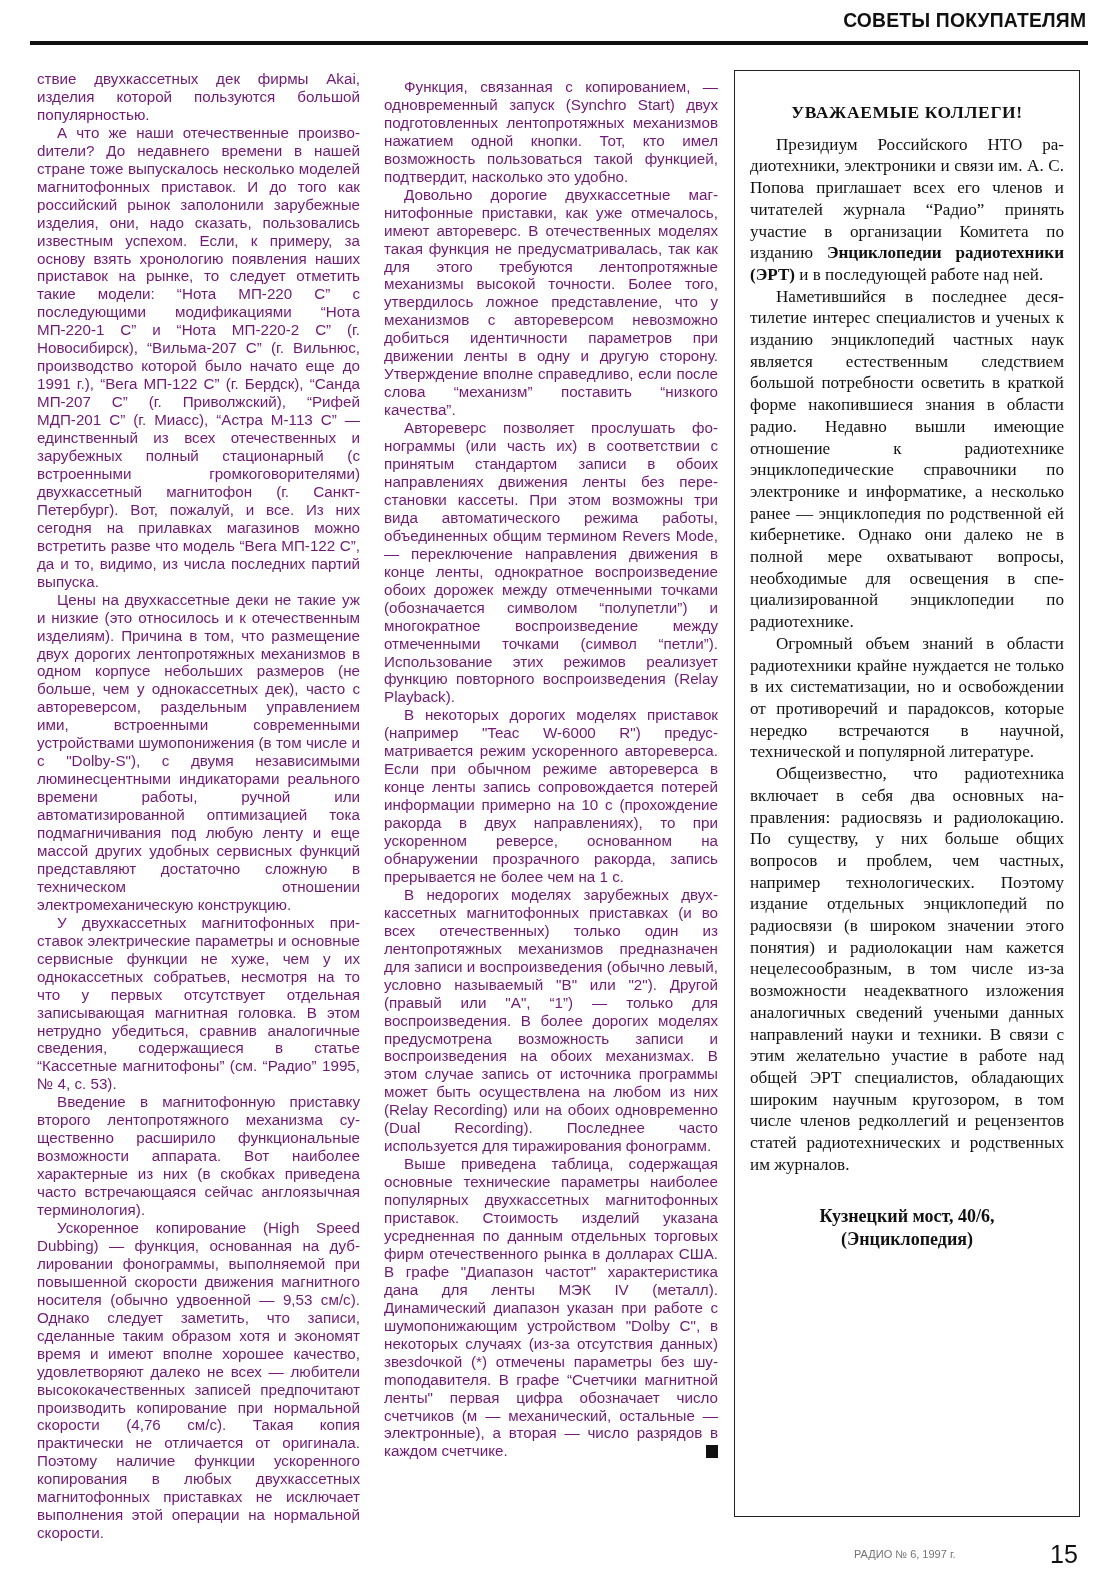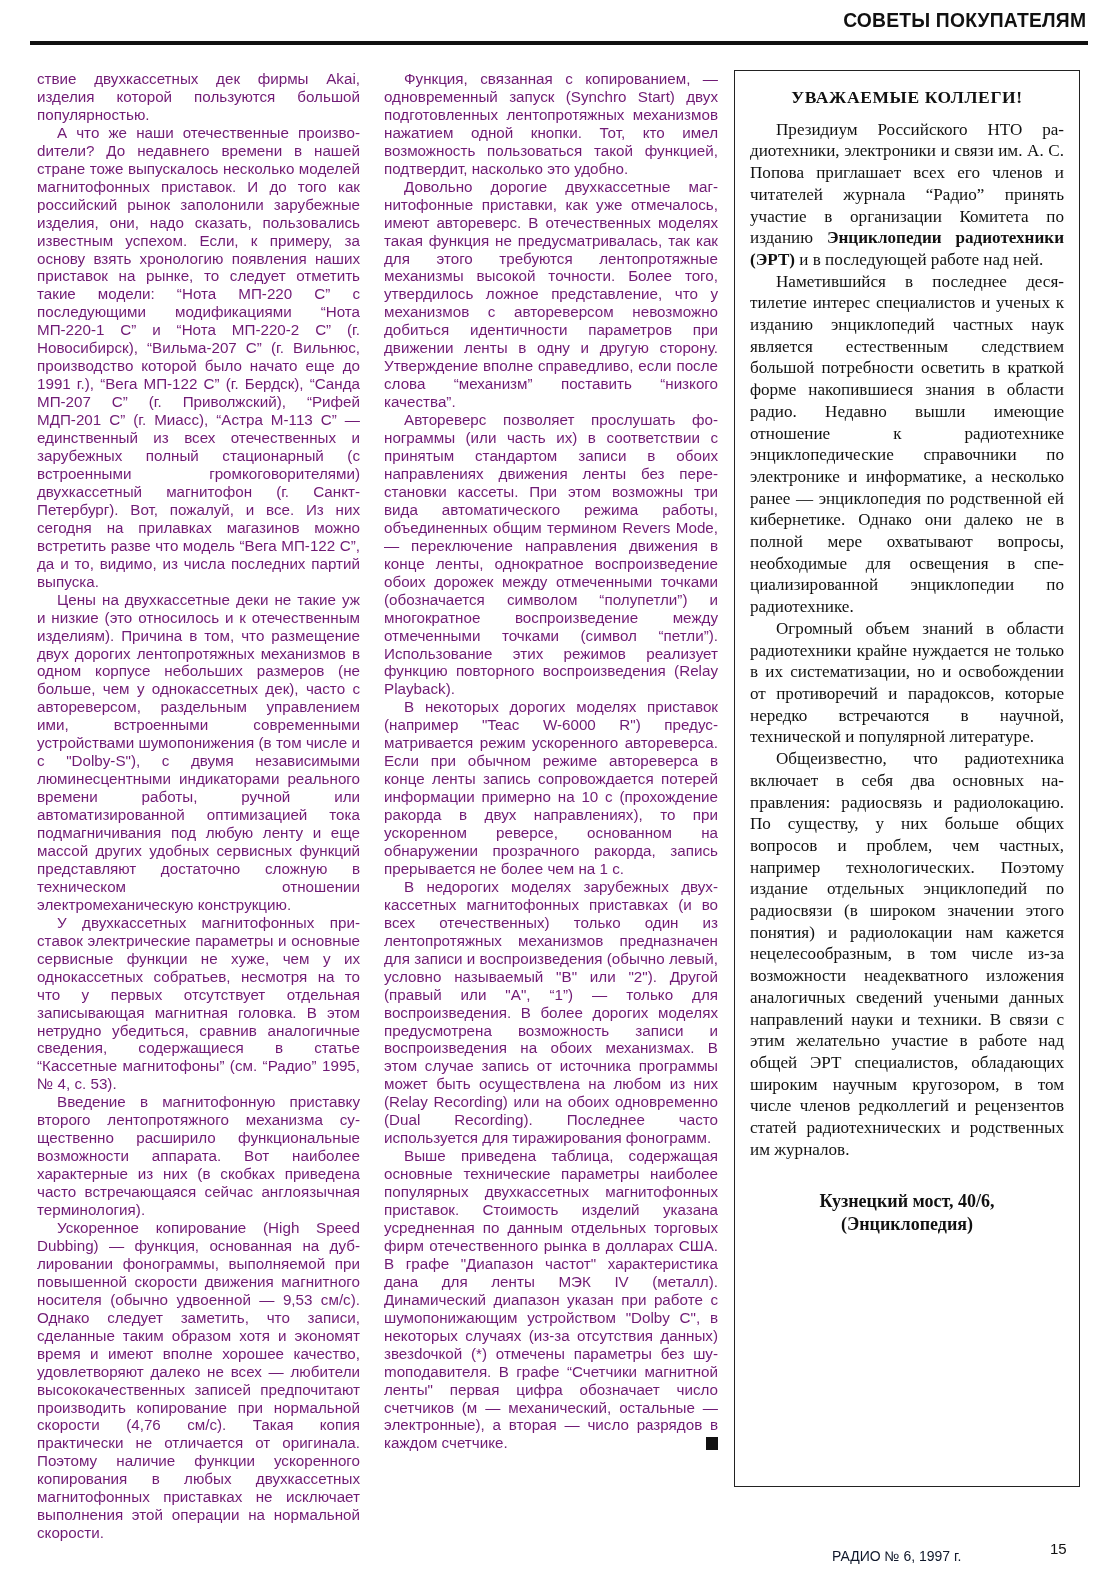--- a/index.html
+++ b/index.html
@@ -13,48 +13,48 @@
     position: absolute; left: 30px; right: 10px; top: 41px; height: 4px; background: #111;
   }
   .col {
     position: absolute; top: 70px;
     font-family: "Liberation Sans", sans-serif; font-size: 15.2px; line-height: 17.95px;
     text-align: justify; hyphens: manual; color: #701a75;
   }
   .col p { margin: 0; text-indent: 20px; }
   .col p.cont { text-indent: 0; }
   #col-left { left: 37px; width: 323px; }
-  #col-mid { left: 384px; width: 334px; }
+  #col-mid { left: 384px; width: 334px; margin-top: 8px; }
   .end-mark {
     display: inline-block; width: 12px; height: 13px; background: #111;
     vertical-align: -2px; float: right; margin-top: 3px;
   }
   .box {
     position: absolute; left: 734px; top: 70px; width: 314px; height: 1415px;
-    border: 1.5px solid #222; padding: 0 15px; box-sizing: content-box;
+    border: 1.5px solid #222; padding: 15px 15px; box-sizing: content-box;
     font-family: "Liberation Serif", serif; font-size: 17.1px; line-height: 21.7px;
     text-align: justify; color: #111;
   }
   .box h2 {
     margin: 16px 0 10px 0; text-align: center;
     font-family: "Liberation Serif", serif; font-weight: bold; font-size: 17.5px; letter-spacing: 0.6px;
   }
   .box p { margin: 0; text-indent: 26px; }
   .box b { font-weight: bold; }
   .address {
     margin-top: 30px; text-align: center; font-weight: bold; font-size: 18px; line-height: 23px;
   }
   .address div { text-indent: 0; }
   .footer-issue {
-    position: absolute; left: 832px; top: 1548px;
-    font-family: "Liberation Sans", sans-serif; font-size: 14px; color: #0f172a;
+    position: absolute; left: 854px; top: 1548px;
+    font-family: "Liberation Sans", sans-serif; font-size: 11px; color: #737373;
   }
   .footer-page {
     position: absolute; left: 1050px; top: 1540px;
-    font-family: "Liberation Sans", sans-serif; font-size: 15px; color: #111;
+    font-family: "Liberation Sans", sans-serif; font-size: 25px; color: #111;
   }
 </style>
 </head>
 <body>
 
 <div class="header-title">СОВЕТЫ ПОКУПАТЕЛЯМ</div>
 <div class="header-rule"></div>
 
 <div class="col" id="col-left">
   <p class="cont">ствие двухкассетных дек фирмы Akai, изделия которой пользуются большой популярностью.</p>

